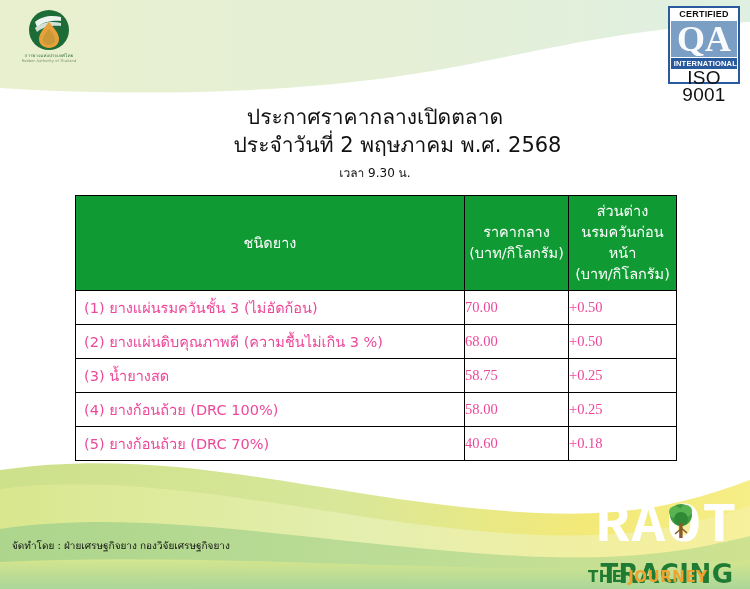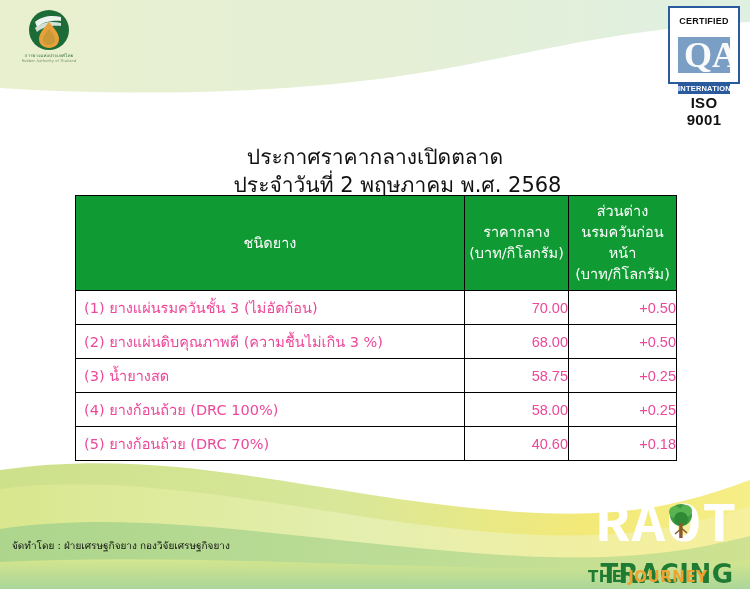--- a/index.html
+++ b/index.html
@@ -73,69 +73,68 @@
   
   .iso-badge {
     position: absolute;
     right: 10px;
     top: 6px;
     width: 72px;
     height: 78px;
     border: 2px solid #2a5a9e;
     background: #ffffff;
     box-sizing: border-box;
-    padding: 8px;
+    padding: 1px;
   }
   .iso-certified {
     font-family: "Liberation Sans", sans-serif;
     font-weight: bold;
     font-size: 9px;
     text-align: center;
     color: #111111;
     letter-spacing: 0.2px;
     line-height: 11px;
   }
   .iso-qa {
     height: 36px;
     background: #7b9ec4;
     position: relative;
-    margin: 10px 0;
+    margin: 1px 0;
     overflow: hidden;
   }
   .iso-qa svg { display: block; }
   .iso-international {
     background: #2a5a9e;
     color: #ffffff;
     font-family: "Liberation Sans", sans-serif;
     font-weight: bold;
     font-size: 7.5px;
     text-align: right;
     letter-spacing: 0.2px;
     line-height: 11px;
     height: 11px;
   }
   .iso-9001 {
     font-family: "Liberation Sans", sans-serif;
-    font-weight: bold;
-    font-size: 15px;
+    font-weight: normal;
+    font-size: 19px;
     text-align: center;
     color: #111111;
     line-height: 17px;
     letter-spacing: 0.3px;
   }
 
   
   .title-block {
     position: absolute;
     left: 0;
     top: 104px;
     width: 750px;
     text-align: center;
     color: #111111;
-    margin-top: 40px;
   }
   .title-line-1 {
     font-size: 21px;
     line-height: 27px;
     white-space: nowrap;
   }
   .title-line-2 {
     font-size: 21px;
     line-height: 29px;
     white-space: nowrap;
@@ -178,22 +177,22 @@
     color: #ec4899;
     vertical-align: middle;
   }
   .cell-name {
     text-align: left;
     padding-left: 8px !important;
     font-size: 14px;
   }
   .cell-price,
   .cell-diff {
-    text-align: right;
-    font-family: Liberation Sans, sans-serif;
+    text-align: left;
+    font-family: Liberation Serif, serif;
     font-size: 15px;
     margin-top: 32px;
   }
   .col-name  { width: 389px; }
   .col-price { width: 104px; }
   .col-diff  { width: 108px; }
 
   
   .footer-credit {
     position: absolute;

